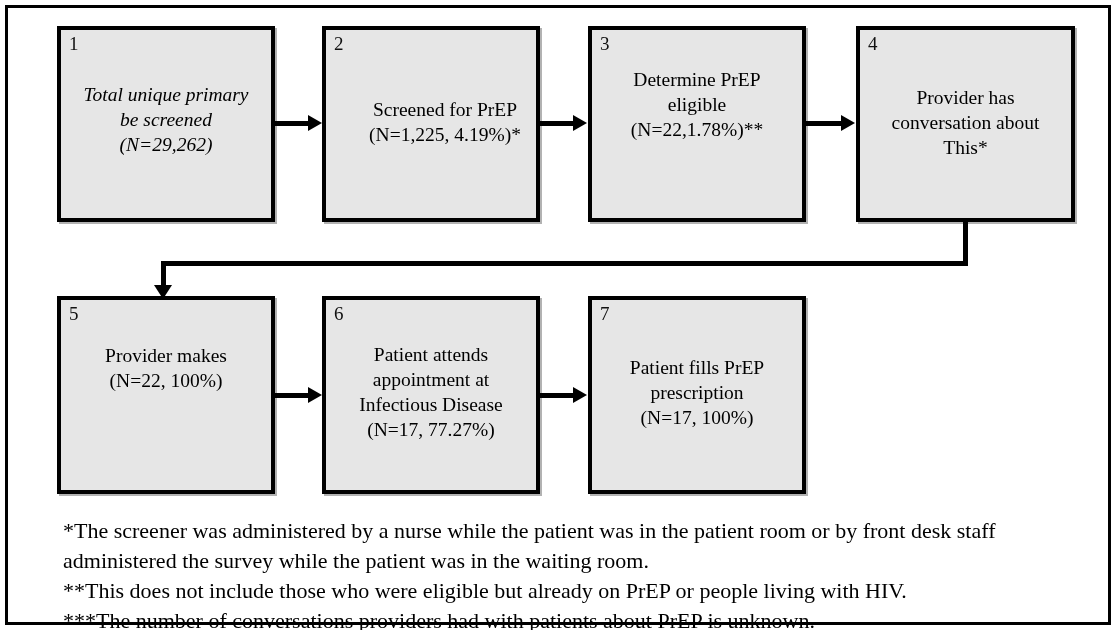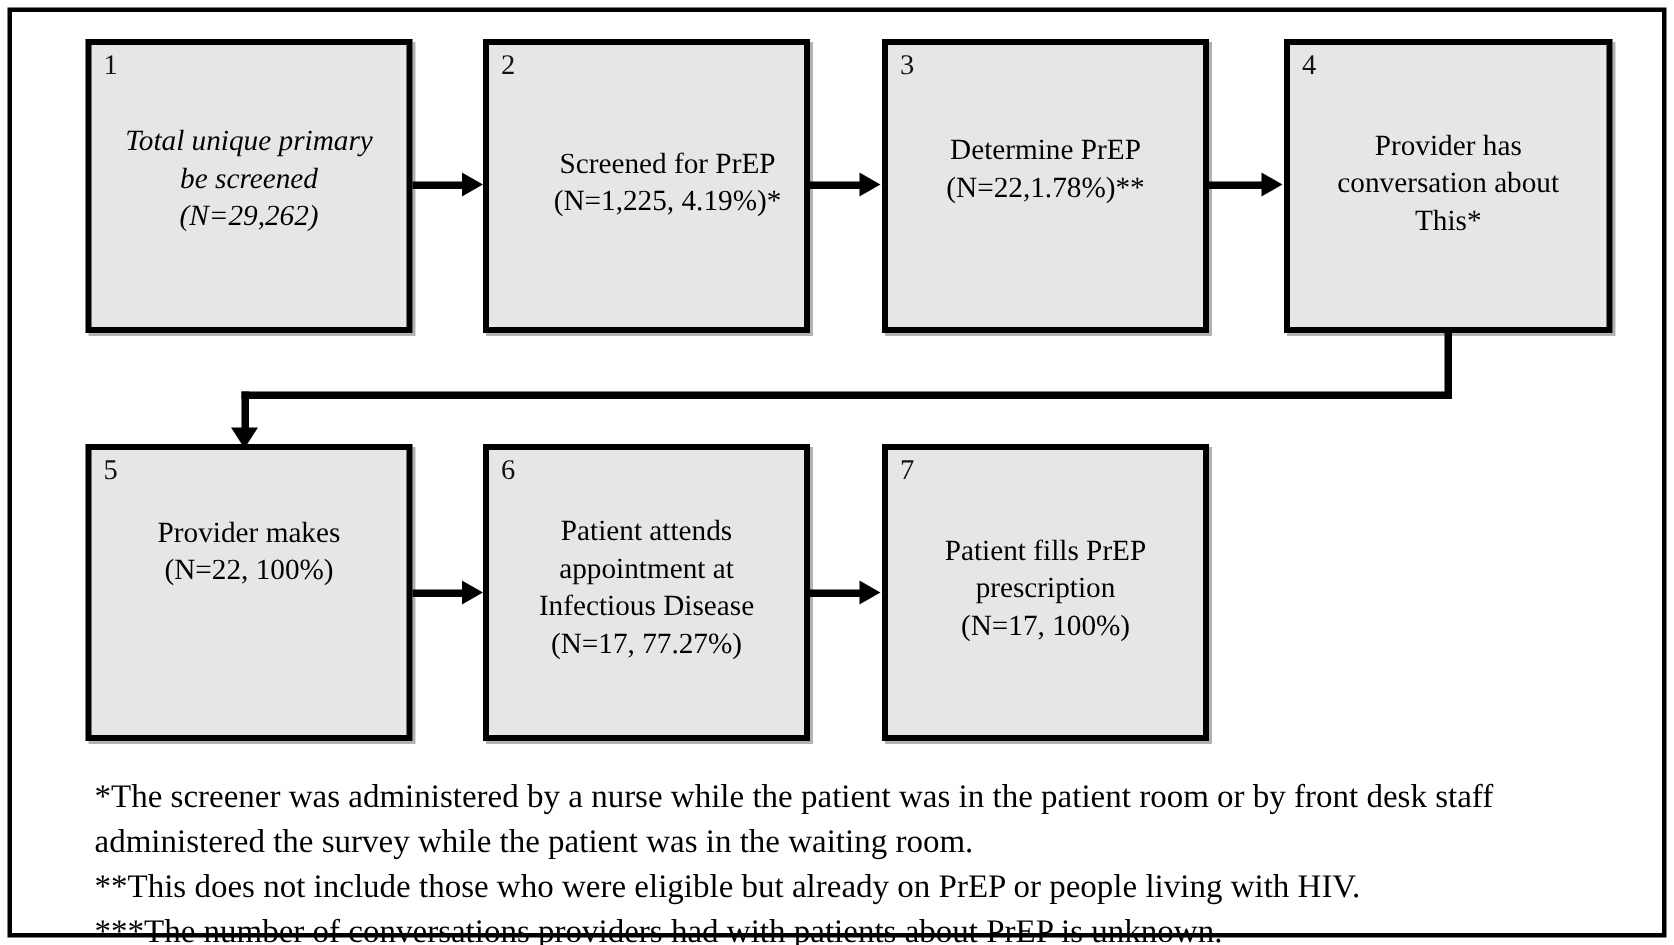--- a/index.html
+++ b/index.html
@@ -65,21 +65,21 @@
   #box-2 { left: 322px; top: 26px;  width: 218px; height: 196px; }
   #box-3 { left: 588px; top: 26px;  width: 218px; height: 196px; }
   #box-4 { left: 856px; top: 26px;  width: 219px; height: 196px; }
   
   #box-5 { left: 57px;  top: 296px; width: 218px; height: 198px; }
   #box-6 { left: 322px; top: 296px; width: 218px; height: 198px; }
   #box-7 { left: 588px; top: 296px; width: 218px; height: 198px; }
 
   #box-1 .box-body { top: 52px; font-style: italic; }
   #box-2 .box-body { top: 67px; margin-left: 28px; }
-  #box-3 .box-body { top: 58px; }
+  #box-3 .box-body { top: 37px; }
   #box-4 .box-body { top: 55px; }
   #box-5 .box-body { top: 43px; }
   #box-6 .box-body { top: 42px; }
   #box-7 .box-body { top: 55px; font-family: Liberation Serif, serif; }
 
   
   .h-arrow {
     position: absolute;
     height: 5px;
     background: #000000;
@@ -150,20 +150,21 @@
     <div class="box-body">
       <span class="line">Screened for PrEP</span>
       <span class="line">(N=1,225, 4.19%)*</span>
     </div>
   </div>
 
   <div class="flow-box" id="box-3">
     <span class="box-number">3</span>
     <div class="box-body">
       <span class="line">Determine PrEP</span>
+      <span class="line">eligible</span>
       <span class="line">(N=22,1.78%)**</span>
     </div>
   </div>
 
   <div class="flow-box" id="box-4">
     <span class="box-number">4</span>
     <div class="box-body">
       <span class="line">Provider has</span>
       <span class="line">conversation about</span>
       <span class="line">This*</span>

